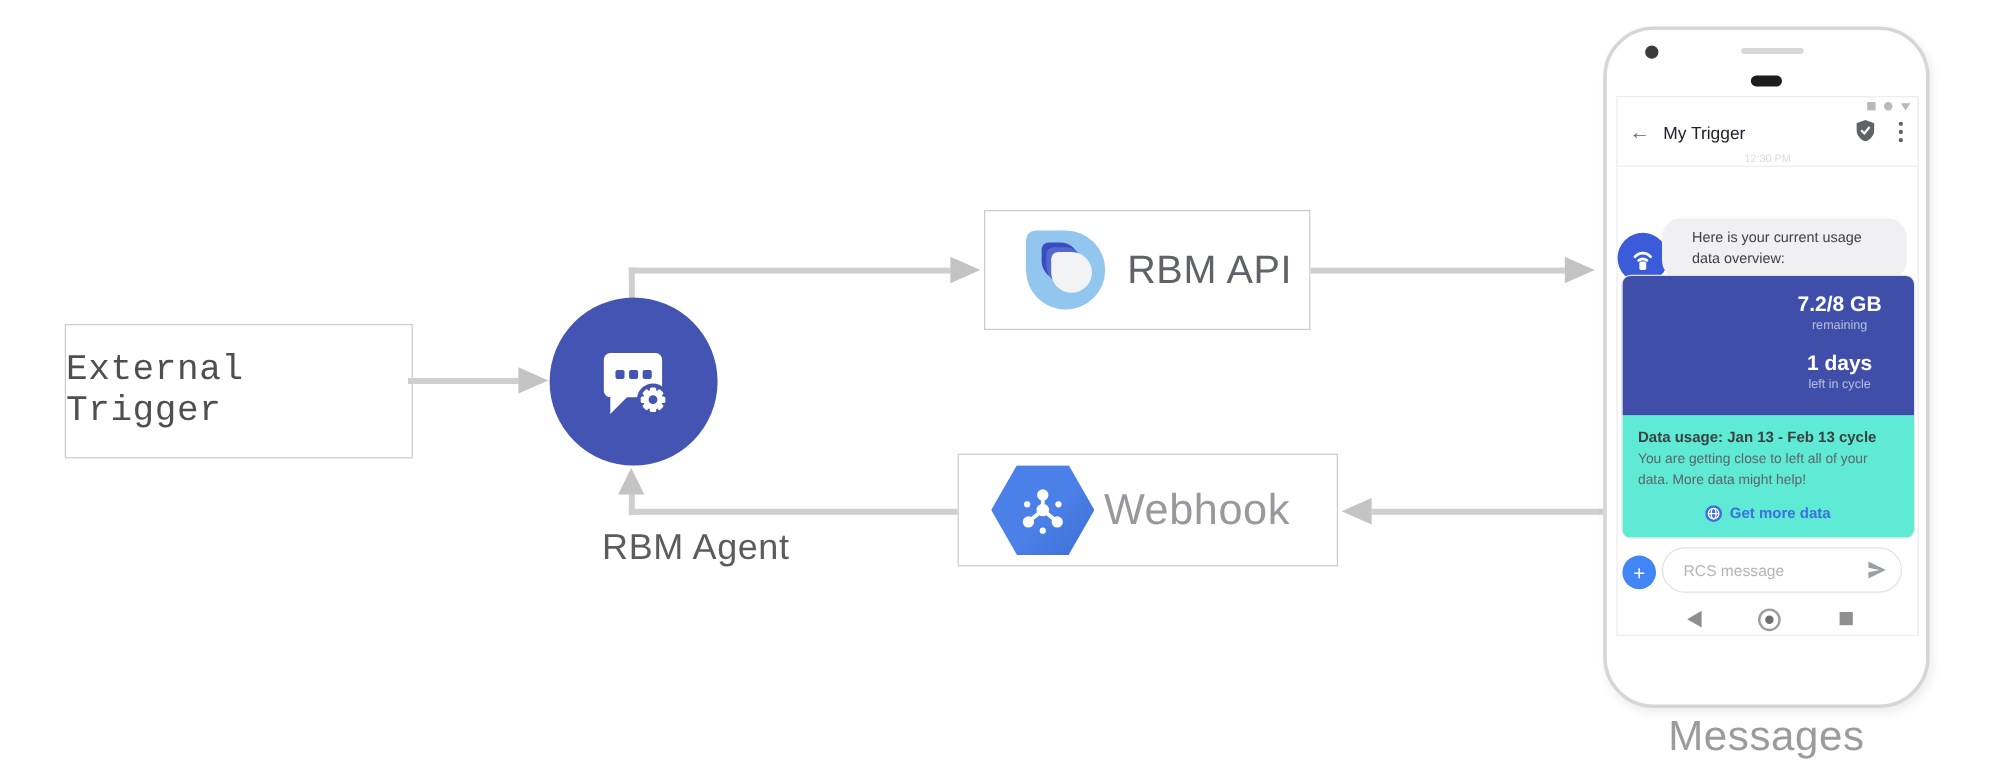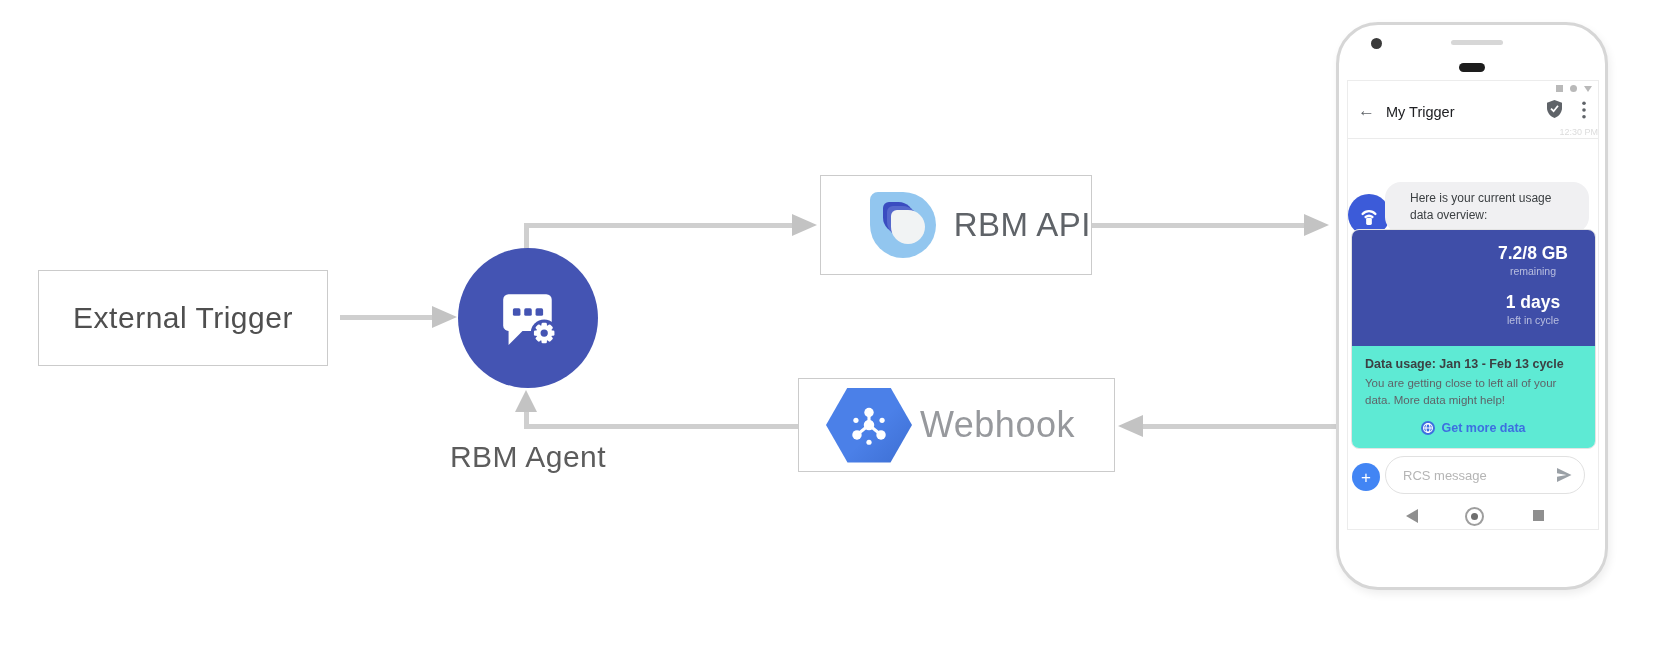--- a/index.html
+++ b/index.html
@@ -6,37 +6,37 @@
   .canvas{
     position:relative;width:1669px;height:652px;background:#fff;overflow:hidden;
     font-family:"Liberation Sans","DejaVu Sans",sans-serif;
   }
   
   .dbox{
     position:absolute;background:#fff;border:1px solid #cbcbcb;
     display:flex;align-items:center;justify-content:center;box-sizing:border-box;
   }
   .dbox-label{font-weight:300;color:#555;letter-spacing:.5px;}
-  .ext-box{left:38px;top:270px;width:290px;height:96px;}
+  .ext-box{left:54px;top:270px;width:290px;height:112px;font-family:Liberation Mono, monospace;}
   .ext-box .dbox-label{font-size:30px;color:#4f4f4f;}
-  .api-box{left:820px;top:175px;width:272px;height:100px;justify-content:flex-end;padding-left:20px;gap:18px;}
+  .api-box{left:820px;top:175px;width:272px;height:100px;justify-content:center;padding-left:20px;gap:18px;}
   .api-box .dbox-label{font-size:33px;color:#5f6368;}
   .web-box{left:798px;top:378px;width:317px;height:94px;justify-content:flex-start;padding-left:27px;gap:8px;}
   .web-box .dbox-label{font-size:36px;color:#97999d;}
   
   .cline{position:absolute;background:#cfcfcf;}
   .ah-right{position:absolute;width:0;height:0;border-top:11px solid transparent;border-bottom:11px solid transparent;border-left:25px solid #c3c3c3;}
   .ah-left{position:absolute;width:0;height:0;border-top:11px solid transparent;border-bottom:11px solid transparent;border-right:25px solid #c3c3c3;}
   .ah-up{position:absolute;width:0;height:0;border-left:11px solid transparent;border-right:11px solid transparent;border-bottom:22px solid #c3c3c3;}
   
   .agent-circle{
     position:absolute;left:458px;top:248px;width:140px;height:140px;border-radius:50%;
     background:#4454b3;display:flex;align-items:center;justify-content:center;
   }
-  .agent-label{position:absolute;left:398px;top:440px;width:260px;text-align:center;
+  .agent-label{position:absolute;left:398px;top:440px;width:260px;text-align:right;
     font-size:30px;font-weight:300;color:#5c5c5c;letter-spacing:.5px;}
   
   .api-logo{position:relative;width:66px;height:66px;flex:0 0 auto;}
   .t{position:absolute;border-radius:8px 50% 50% 50%;}
   .t-outer{left:0;top:0;width:66px;height:66px;background:#92c6ef;}
   .t-dark{left:13px;top:10px;width:31px;height:31px;background:#3a4cc0;border-radius:6px 50% 50% 50%;}
   .t-mid{left:17px;top:14px;width:31px;height:31px;background:#5568cc;border-radius:6px 50% 50% 50%;}
   .t-white{left:21px;top:18px;width:34px;height:34px;background:#f1f3f4;border-radius:6px 50% 50% 50%;}
   
   .hex{width:86px;height:75px;flex:0 0 auto;
@@ -58,21 +58,21 @@
   .statusbar{position:absolute;top:4px;right:6px;display:flex;align-items:center;gap:7px;}
   .st-square{width:7px;height:7px;background:#b9b9b9;}
   .st-circle{width:7px;height:7px;border-radius:50%;background:#b9b9b9;}
   .st-tri{width:0;height:0;border-left:4px solid transparent;border-right:4px solid transparent;border-top:6px solid #b9b9b9;}
   
   .p-header{position:absolute;left:0;top:14px;width:100%;height:36px;}
   .back-arrow{position:absolute;left:10px;top:7px;font-size:17px;color:#5f6368;line-height:1;}
   .p-title{position:absolute;left:38px;top:9px;font-size:14.5px;color:#202124;}
   .shield{position:absolute;right:36px;top:5px;}
   .kebab{position:absolute;right:12px;top:6px;}
-  .p-timestamp{position:absolute;left:0;top:46px;width:100%;text-align:right;font-size:9px;color:#dcdcdc;}
+  .p-timestamp{position:absolute;left:0;top:46px;width:100%;text-align:center;font-size:9px;color:#dcdcdc;}
   .p-divider{position:absolute;left:0;top:57px;width:100%;height:1px;background:#ebebeb;}
   
   .avatar{position:absolute;left:0px;top:113px;width:42px;height:42px;border-radius:50%;background:#3c5bd9;
     display:flex;align-items:center;justify-content:center;}
   .bubble{position:absolute;left:37px;top:101px;width:154px;background:#f0f0f2;border-radius:16px;
     padding:8px 25px;font-size:12px;line-height:1.45;color:#3c4043;}
   
   .ucard{position:absolute;left:3px;top:148px;width:245px;border-radius:8px;overflow:hidden;
     border:1px solid #e4e4e4;box-sizing:border-box;background:#fff;}
   .ucard-top{position:relative;height:116px;background:#3f4ea8;}
@@ -272,14 +272,15 @@
       <div class="navbar">
         <div class="nav-back"></div>
         <div class="nav-home">
             <div class="nav-home-dot"></div>
           </div>
         <div class="nav-square"></div>
       </div>
     </div>
   </div>
 
+  <div class="phone-caption">Messages</div>
 
 </div>
 
 </body></html>

